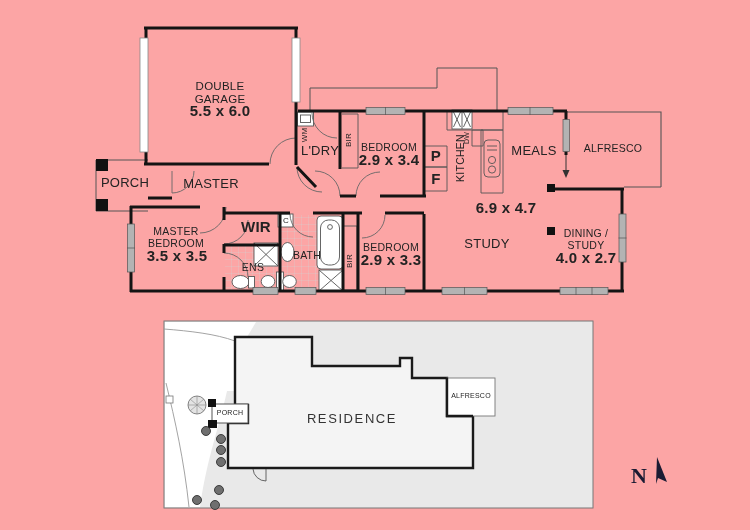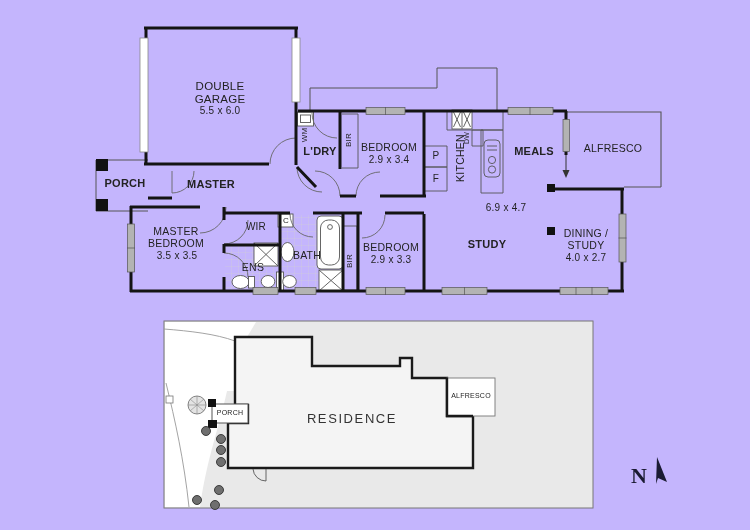--- a/index.html
+++ b/index.html
@@ -1,26 +1,26 @@
 <!DOCTYPE html>
 <html><head>
 <meta charset="utf-8">
 <style>
   html,body{margin:0;padding:0;background:#ffffff;}
-  #canvas{position:relative;width:750px;height:530px;background:#c4b5fd;overflow:hidden;
+  #canvas{position:relative;width:750px;height:530px;background:#fca5a5;overflow:hidden;
           font-family:"Liberation Sans",sans-serif;}
   #plan-svg{position:absolute;left:0;top:0;}
   .lbl{position:absolute;transform:translate(-50%,-50%);color:#232323;
        white-space:pre-line;text-align:center;line-height:1.12;letter-spacing:.25px;
        font-family:"Liberation Sans",sans-serif;}
   .rot{transform:translate(-50%,-50%) rotate(-90deg);}
   .f12{font-size:11.5px;}
-  .f11{font-size:11px;font-weight:bold;}
+  .f11{font-size:13px;}
   .f10{font-size:10.5px;}
-  .f9{font-size:10px;}
+  .f9{font-size:15px;font-weight:bold;}
   .f8{font-size:8px;}
   .f7{font-size:7px;}
   .res{font-size:13px;letter-spacing:1.6px;color:#333;}
   .north{font-family:"Liberation Serif",serif;font-weight:bold;font-size:22px;color:#1b1b33;}
 </style>
 </head>
 <body>
 
 <div id="canvas">
 

